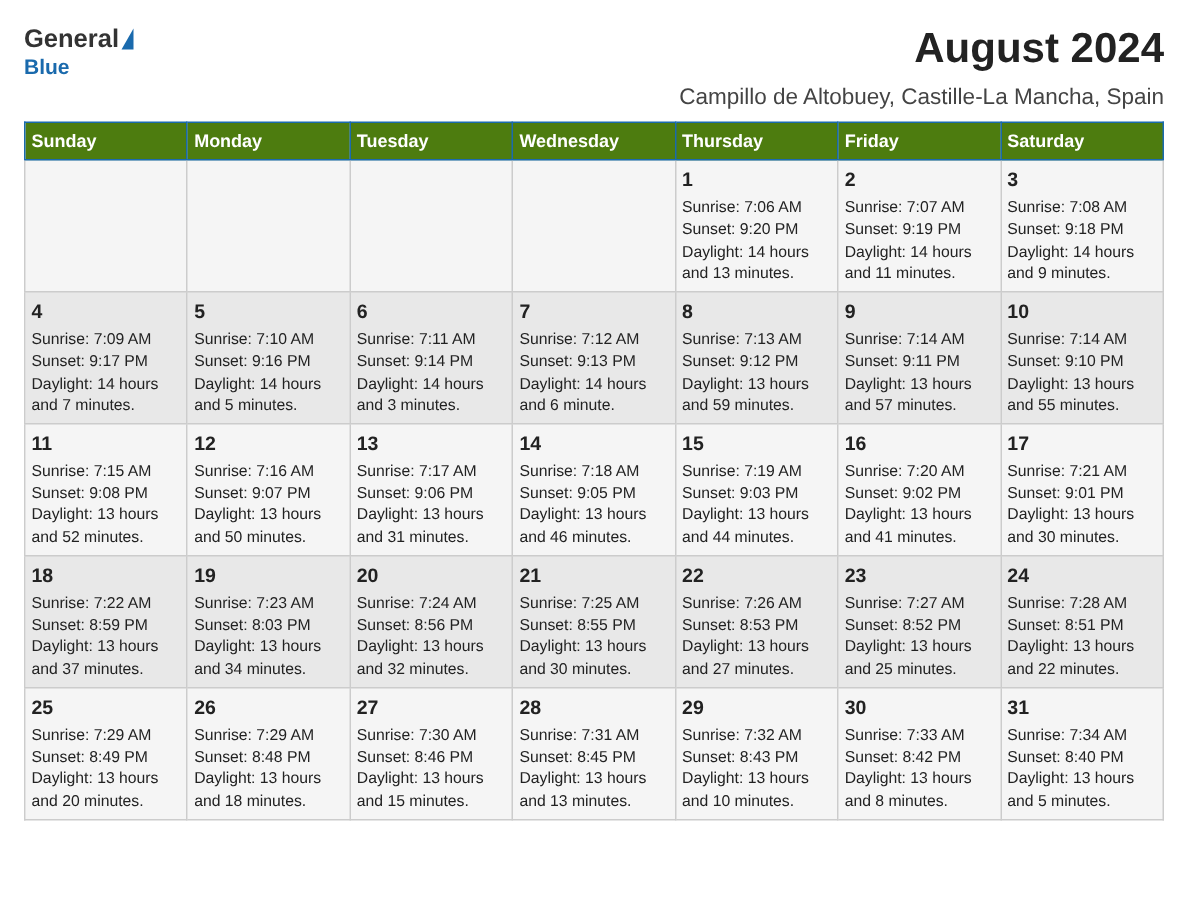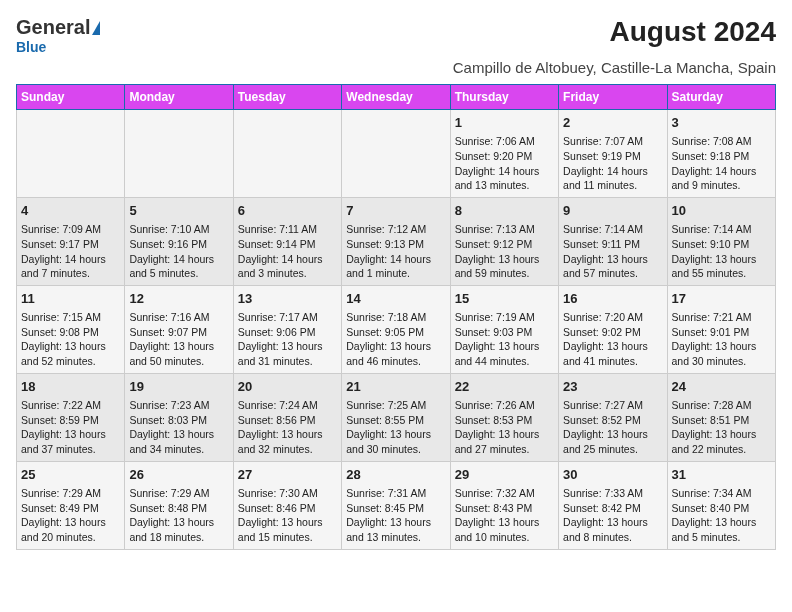--- a/index.html
+++ b/index.html
@@ -15,21 +15,21 @@
       align-items: flex-start;
       justify-content: space-between;
       margin-bottom: 4px;
     }
     .logo {
       display: flex;
       flex-direction: column;
       align-items: flex-start;
     }
     .logo-general {
-      font-size: 20px;
+      font-size: 17px;
       font-weight: bold;
       color: #333;
     }
     .logo-blue {
       font-size: 14px;
       font-weight: bold;
       color: #1a6aad;
     }
     .logo-triangle {
       display: inline-block;
@@ -55,21 +55,21 @@
       color: #444;
       text-align: right;
       margin-bottom: 8px;
     }
     table {
       width: 100%;
       border-collapse: collapse;
       font-size: 11px;
     }
     thead tr {
-      background-color: #d946ef;
+      background-color: #4d7c0f;
       color: #fff;
       padding-left: 33px;
     }
     thead th {
       padding: 5px 4px;
       text-align: left;
       font-size: 12px;
       font-weight: bold;
       border: 1px solid #1a6aad;
     }
@@ -177,21 +177,21 @@
           <div>Sunrise: 7:11 AM</div>
           <div>Sunset: 9:14 PM</div>
           <div>Daylight: 14 hours</div>
           <div>and 3 minutes.</div>
         </td>
         <td>
           <span class="day-num">7</span>
           <div>Sunrise: 7:12 AM</div>
           <div>Sunset: 9:13 PM</div>
           <div>Daylight: 14 hours</div>
-          <div>and 1 minute.</div>
+          <div>and 6 minute.</div>
         </td>
         <td>
           <span class="day-num">8</span>
           <div>Sunrise: 7:13 AM</div>
           <div>Sunset: 9:12 PM</div>
           <div>Daylight: 13 hours</div>
           <div>and 59 minutes.</div>
         </td>
         <td>
           <span class="day-num">9</span>

